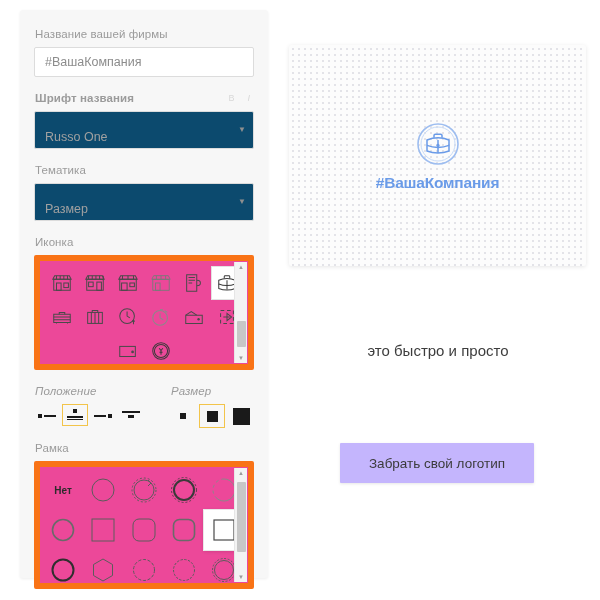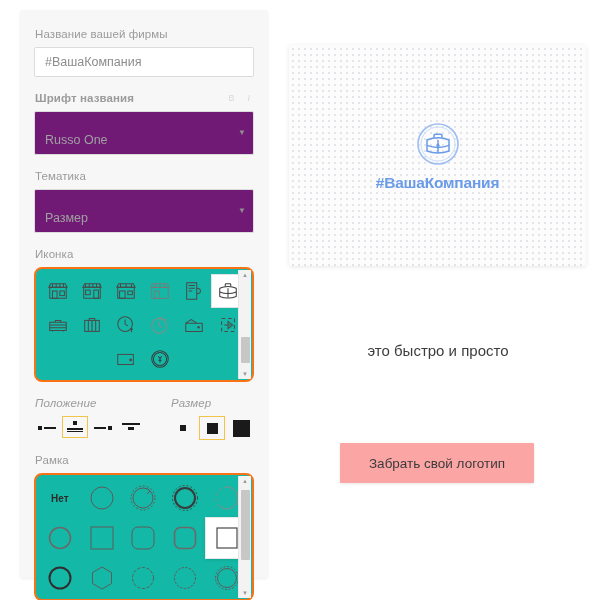--- a/index.html
+++ b/index.html
@@ -29,34 +29,34 @@
   .fmt-btn.italic{font-style:italic;}
   .text-input{
     width:100%;height:30px;box-sizing:border-box;
     background:#ffffff;border:1px solid #dcdcdc;border-radius:2px;
     font-size:12.5px;color:#8c8c8c;
     padding:0 10px;outline:none;
     font-family:inherit;
   }
   .select-wrap{position:relative;width:100%;margin-bottom:0;}
   .select-box{
-    width:100%;height:44px;box-sizing:border-box;
-    background:#701a75;border:1px solid #dcdcdc;border-radius:2px;
+    width:100%;height:38px;box-sizing:border-box;
+    background:#0c4a6e;border:1px solid #dcdcdc;border-radius:2px;
     font-size:12.5px;color:#a0a0a0;
     padding:14px 22px 0 10px;
     display:flex;align-items:center;
   }
   .select-arrow{
     position:absolute;right:8px;top:50%;transform:translateY(-50%);
     font-size:8px;color:#8f8f8f;line-height:1;
   }
   .block{margin-bottom:15px;}
   
   .grid-panel{
-    position:relative;background:#14b8a6;border:2px solid #f97316;border-radius:8px;
+    position:relative;background:#ec4899;border:6px solid #f97316;border-radius:2px;
     box-sizing:border-box;
   }
   .grid-scroll{
     padding:5px 4px 5px 5px;
   }
   .grid-row{display:flex;}
   .grid-cell{
     width:34px;height:34px;margin:0;
     display:flex;align-items:center;justify-content:center;
     box-sizing:border-box;border:1px solid transparent;
@@ -125,21 +125,21 @@
     margin-top:6px;
     font-size:15.5px;font-weight:bold;color:#6a9be8;
     letter-spacing:-.2px;white-space:nowrap;
   }
   #headline{
     position:absolute;left:289px;top:318px;width:298px;
     text-align:center;font-size:15px;color:#3d3d3d;line-height:1.45;
   }
   #cta-button{
     position:absolute;left:340px;top:443px;width:194px;height:40px;
-    background:#fca5a5;border:none;border-radius:1px;
+    background:#c4b5fd;border:none;border-radius:1px;
     font-family:inherit;font-size:13.5px;color:#3b3b3b;
     cursor:pointer;
     box-shadow:0 1px 3px rgba(0,0,0,.10);
   }
 </style>
 </head>
 <body>
 
 <div id="left-panel">
 

